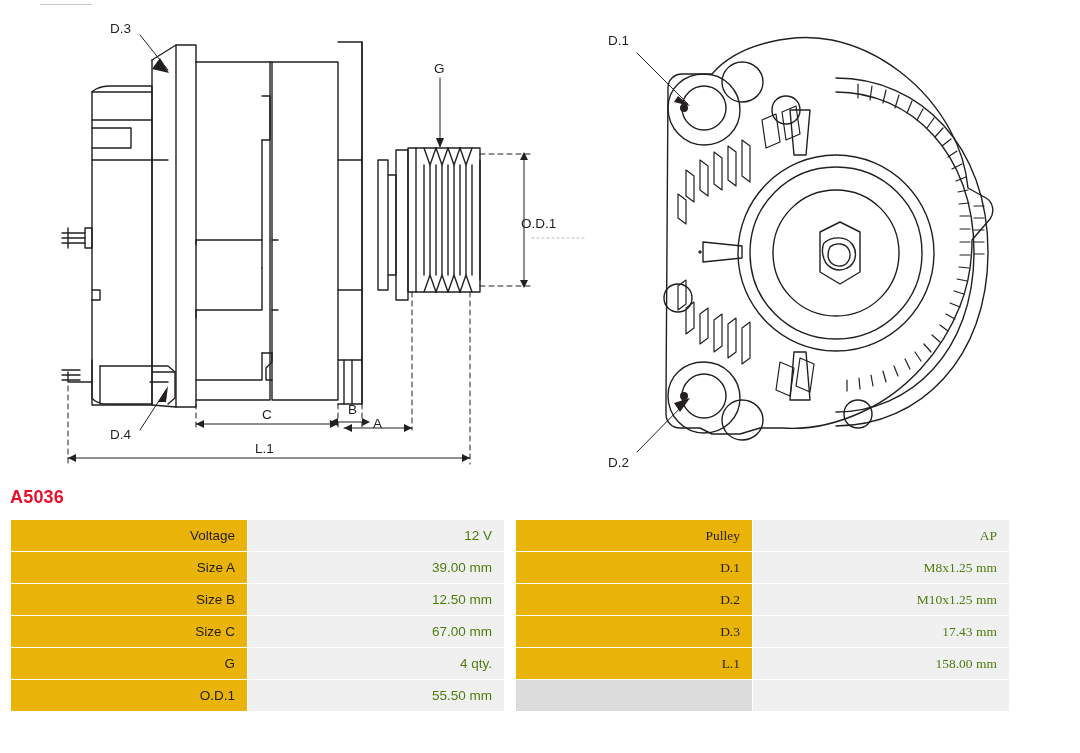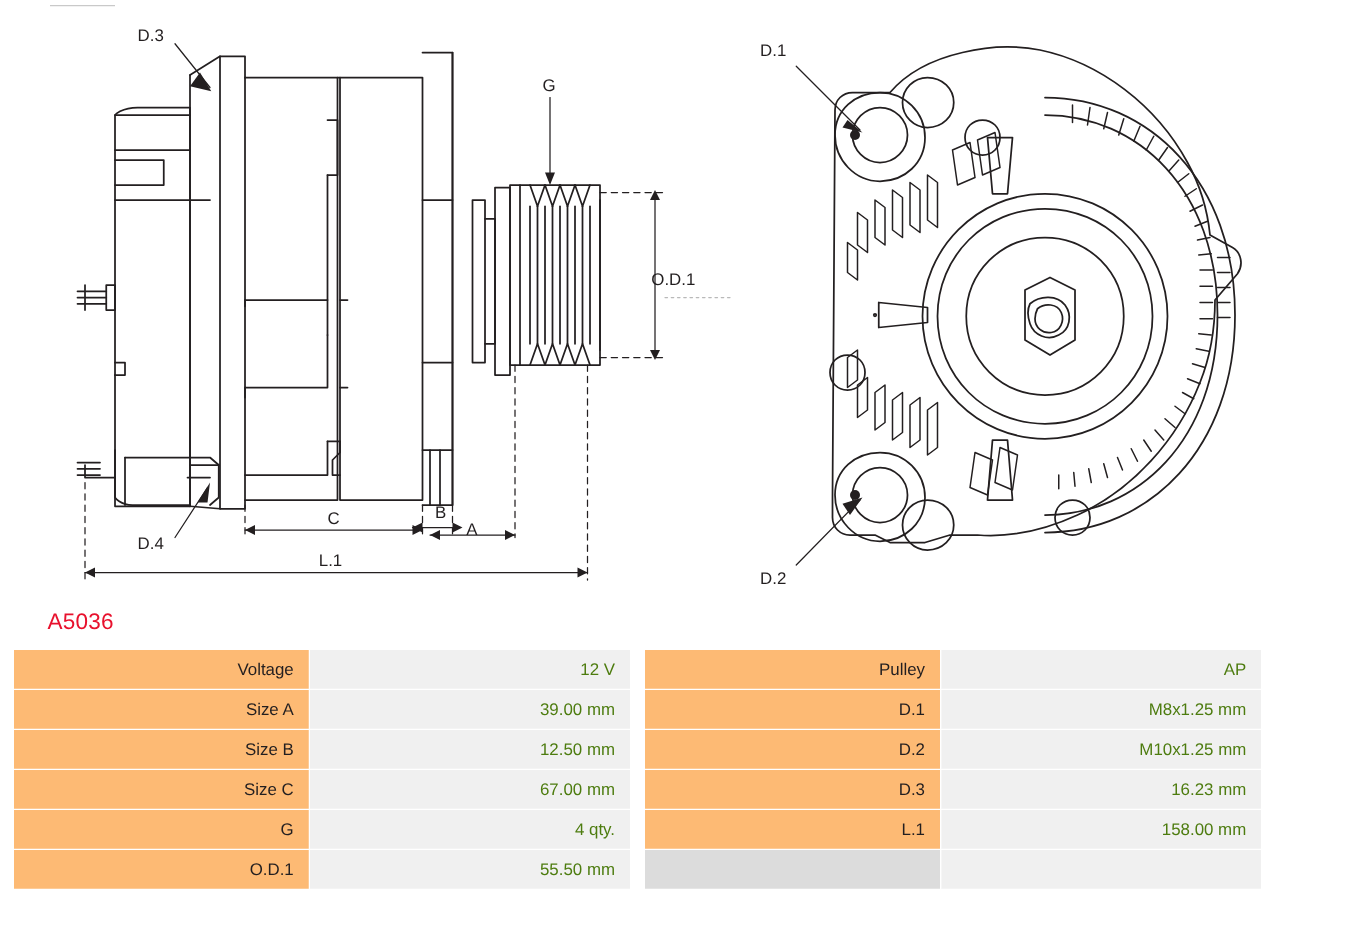--- a/index.html
+++ b/index.html
@@ -36,52 +36,52 @@
     font-family: "Liberation Sans", sans-serif;
     font-size: 13.5px;
     fill: #231f20;
   }
   
   .part-number {
     position: absolute;
     left: 10px;
     top: 487px;
     font-size: 18px;
-    font-weight: normal;
+    font-weight: bold;
     color: #e8112d;
     letter-spacing: 0.2px;
-    margin-left: 28px;
   }
   
   .tables {
     position: absolute;
     left: 10px;
     top: 519px;
     width: 1060px;
     display: flex;
     gap: 0px;
   }
   table.spec {
     border-collapse: collapse;
     width: 495px;
     table-layout: fixed;
   }
   table.spec + table.spec {
     margin-left: 10px;
+    font-family: Liberation Serif, serif;
   }
   table.spec td {
     height: 31px;
     font-size: 13.5px;
     padding: 0 12px;
     border: 1px solid #ffffff;
     white-space: nowrap;
     overflow: hidden;
   }
   td.key {
-    background: #fdba74;
+    background: #eab308;
     text-align: right;
     width: 212px;
     color: #231f20;
   }
   td.val {
     background: #f0f0f0;
     text-align: right;
     color: #4d7c0f;
   }
   td.blank-key {
@@ -382,21 +382,21 @@
         <tr>
           <td class="key">D.1</td>
           <td class="val">M8x1.25 mm</td>
         </tr>
         <tr>
           <td class="key">D.2</td>
           <td class="val">M10x1.25 mm</td>
         </tr>
         <tr>
           <td class="key">D.3</td>
-          <td class="val">16.23 mm</td>
+          <td class="val">17.43 mm</td>
         </tr>
         <tr>
           <td class="key">L.1</td>
           <td class="val">158.00 mm</td>
         </tr>
         <tr>
           <td class="blank-key"></td>
           <td class="blank-val"></td>
         </tr>
       </tbody>

